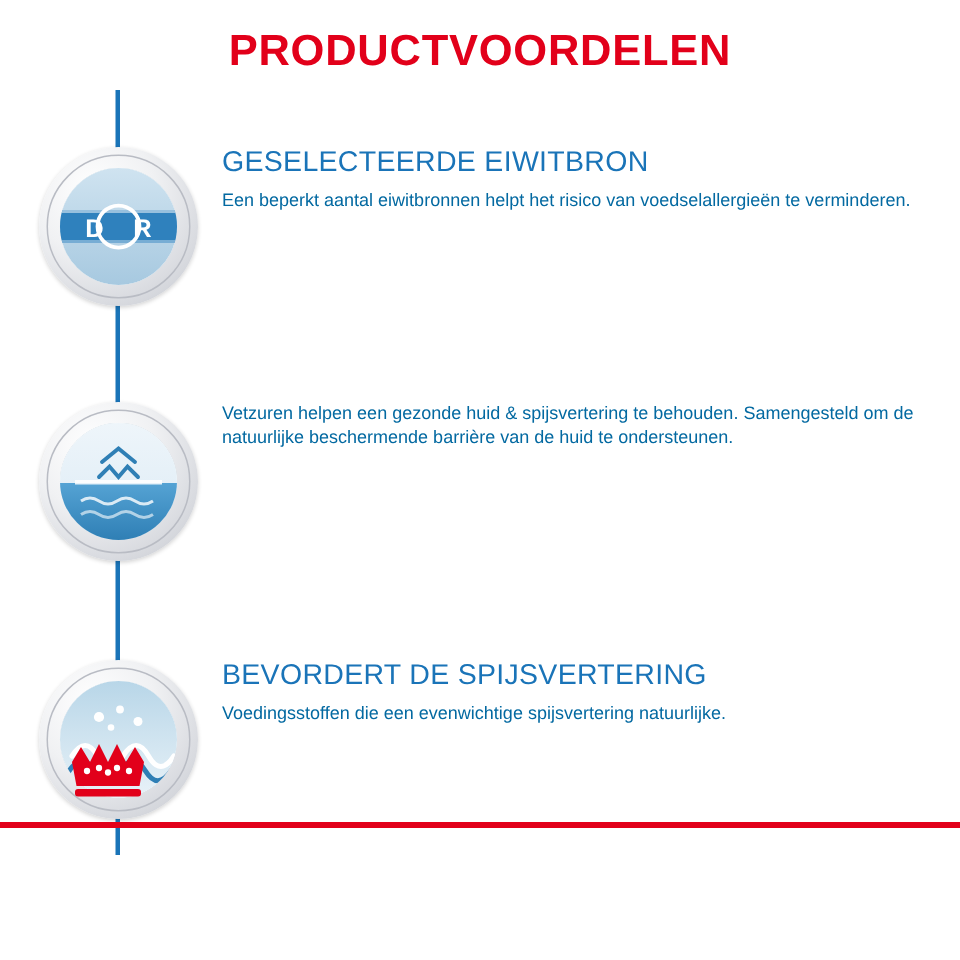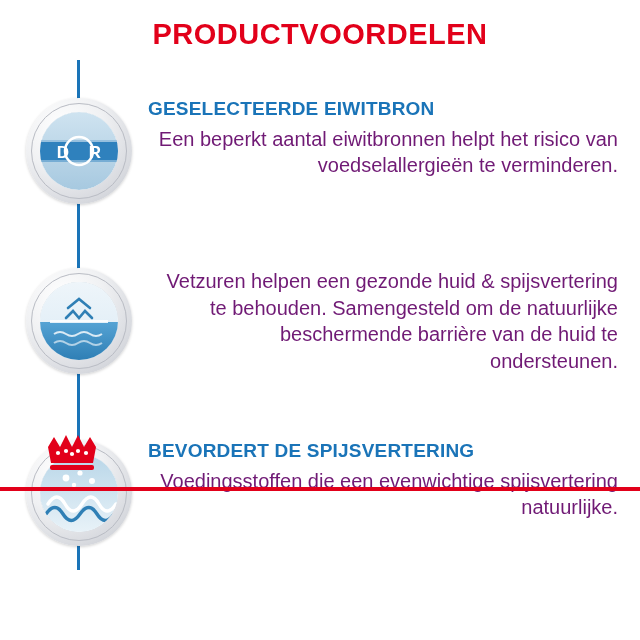--- a/index.html
+++ b/index.html
@@ -10,21 +10,21 @@
     width: 640px;
     height: 640px;
     background: #ffffff;
     font-family: "Liberation Sans", sans-serif;
     overflow: hidden;
     position: relative;
   }
   #page {
     position: relative;
     width: 640px;
-    height: 491px;
+    height: 552px;
     background: #ffffff;
     box-sizing: border-box;
   }
 
   
   .title {
     position: absolute;
     top: 18px;
     left: 0;
     width: 640px;
@@ -100,31 +100,30 @@
 
   .text-col {
     position: absolute;
     left: 148px;
     top: 0;
     width: 470px;
   }
   .b-head {
     color: #1a74b8;
     font-size: 19px;
-    font-weight: bold;
+    font-weight: normal;
     letter-spacing: 0.2px;
     margin: 0 0 6px 0;
     line-height: 1.15;
   }
   .b-body {
-    color: #701a75;
-    font-size: 20px;
+    color: #0369a1;
+    font-size: 12px;
     line-height: 1.33;
     margin: 0;
-    text-align: right;
   }
 
   
   .footer-rule {
     position: absolute;
     left: 0;
     bottom: 0;
     width: 640px;
     height: 4px;
     background: #e2001a;

